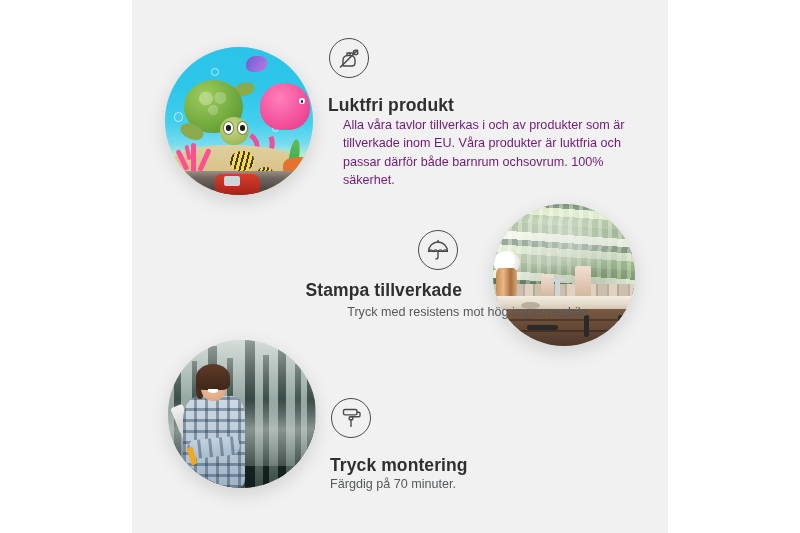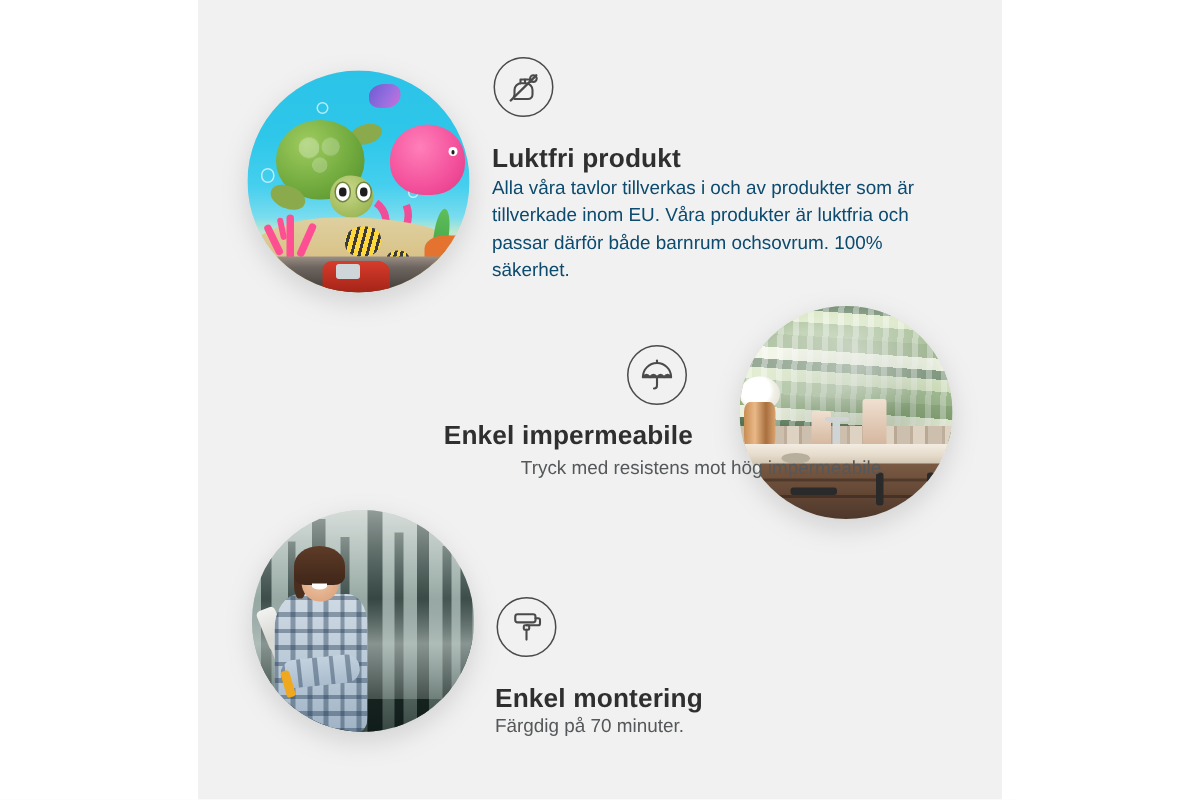--- a/index.html
+++ b/index.html
@@ -75,21 +75,22 @@
     font-size: 17.5px;
     font-weight: bold;
     color: #2f2f2f;
     letter-spacing: 0.1px;
     white-space: nowrap;
   }
   .f-body {
     position: absolute;
     font-size: 12.6px;
     line-height: 18.6px;
-    color: #0c4a6e;
+    color: #701a75;
+    margin-left: 15px;
   }
   .f-sub {
     position: absolute;
     font-size: 12.6px;
     color: #55585a;
     white-space: nowrap;
   }
 
   
   #block1 { left: 0; top: 0; width: 536px; height: 210px; }
@@ -470,21 +471,21 @@
 
       <div class="icon-badge" id="icon2">
         <svg width="26" height="26" viewBox="0 0 26 26" fill="none" stroke="#4a4a4a" stroke-width="1.4" stroke-linecap="round" stroke-linejoin="round">
           <path d="M3.6 14.4 A9.4 9.4 0 0 1 22.4 14.4 z"></path>
           <path d="M3.6 14.4 q2.35 -3 4.7 0 q2.35 -3 4.7 0 q2.35 -3 4.7 0 q2.35 -3 4.7 0"></path>
           <path d="M13 14.4 V20 a2 2 0 0 1-2 2"></path>
           <line x1="13" y1="5" x2="13" y2="3.4"></line>
         </svg>
       </div>
 
-      <h2 class="f-title" id="title2">Enkel impermeabile</h2>
+      <h2 class="f-title" id="title2">Stampa tillverkade</h2>
       <p class="f-sub" id="body2">Tryck med resistens mot hög impermeabile.</p>
     </section>
 
     <section class="feature" id="block3">
 
       <div class="circle-wrap" id="circle3">
         <div class="circle">
           <div class="forest">
             <div class="trees">
               <i></i>
@@ -513,18 +514,18 @@
 
       <div class="icon-badge" id="icon3">
         <svg width="26" height="26" viewBox="0 0 26 26" fill="none" stroke="#4a4a4a" stroke-width="1.4" stroke-linecap="round" stroke-linejoin="round">
           <rect x="5.5" y="4.5" width="13.5" height="5.4" rx="1.6"></rect>
           <path d="M19 7.2 h1.8 a1.2 1.2 0 0 1 1.2 1.2 v2.2 a1.2 1.2 0 0 1-1.2 1.2 H13"></path>
           <rect x="11.2" y="11.8" width="3.6" height="3" rx="0.8"></rect>
           <line x1="13" y1="14.8" x2="13" y2="21.4"></line>
         </svg>
       </div>
 
-      <h2 class="f-title" id="title3">Enkel montering</h2>
+      <h2 class="f-title" id="title3">Tryck montering</h2>
       <p class="f-sub" id="body3">Färgdig på 70 minuter.</p>
     </section>
 
   </div>
 </div>
 
 </body></html>

